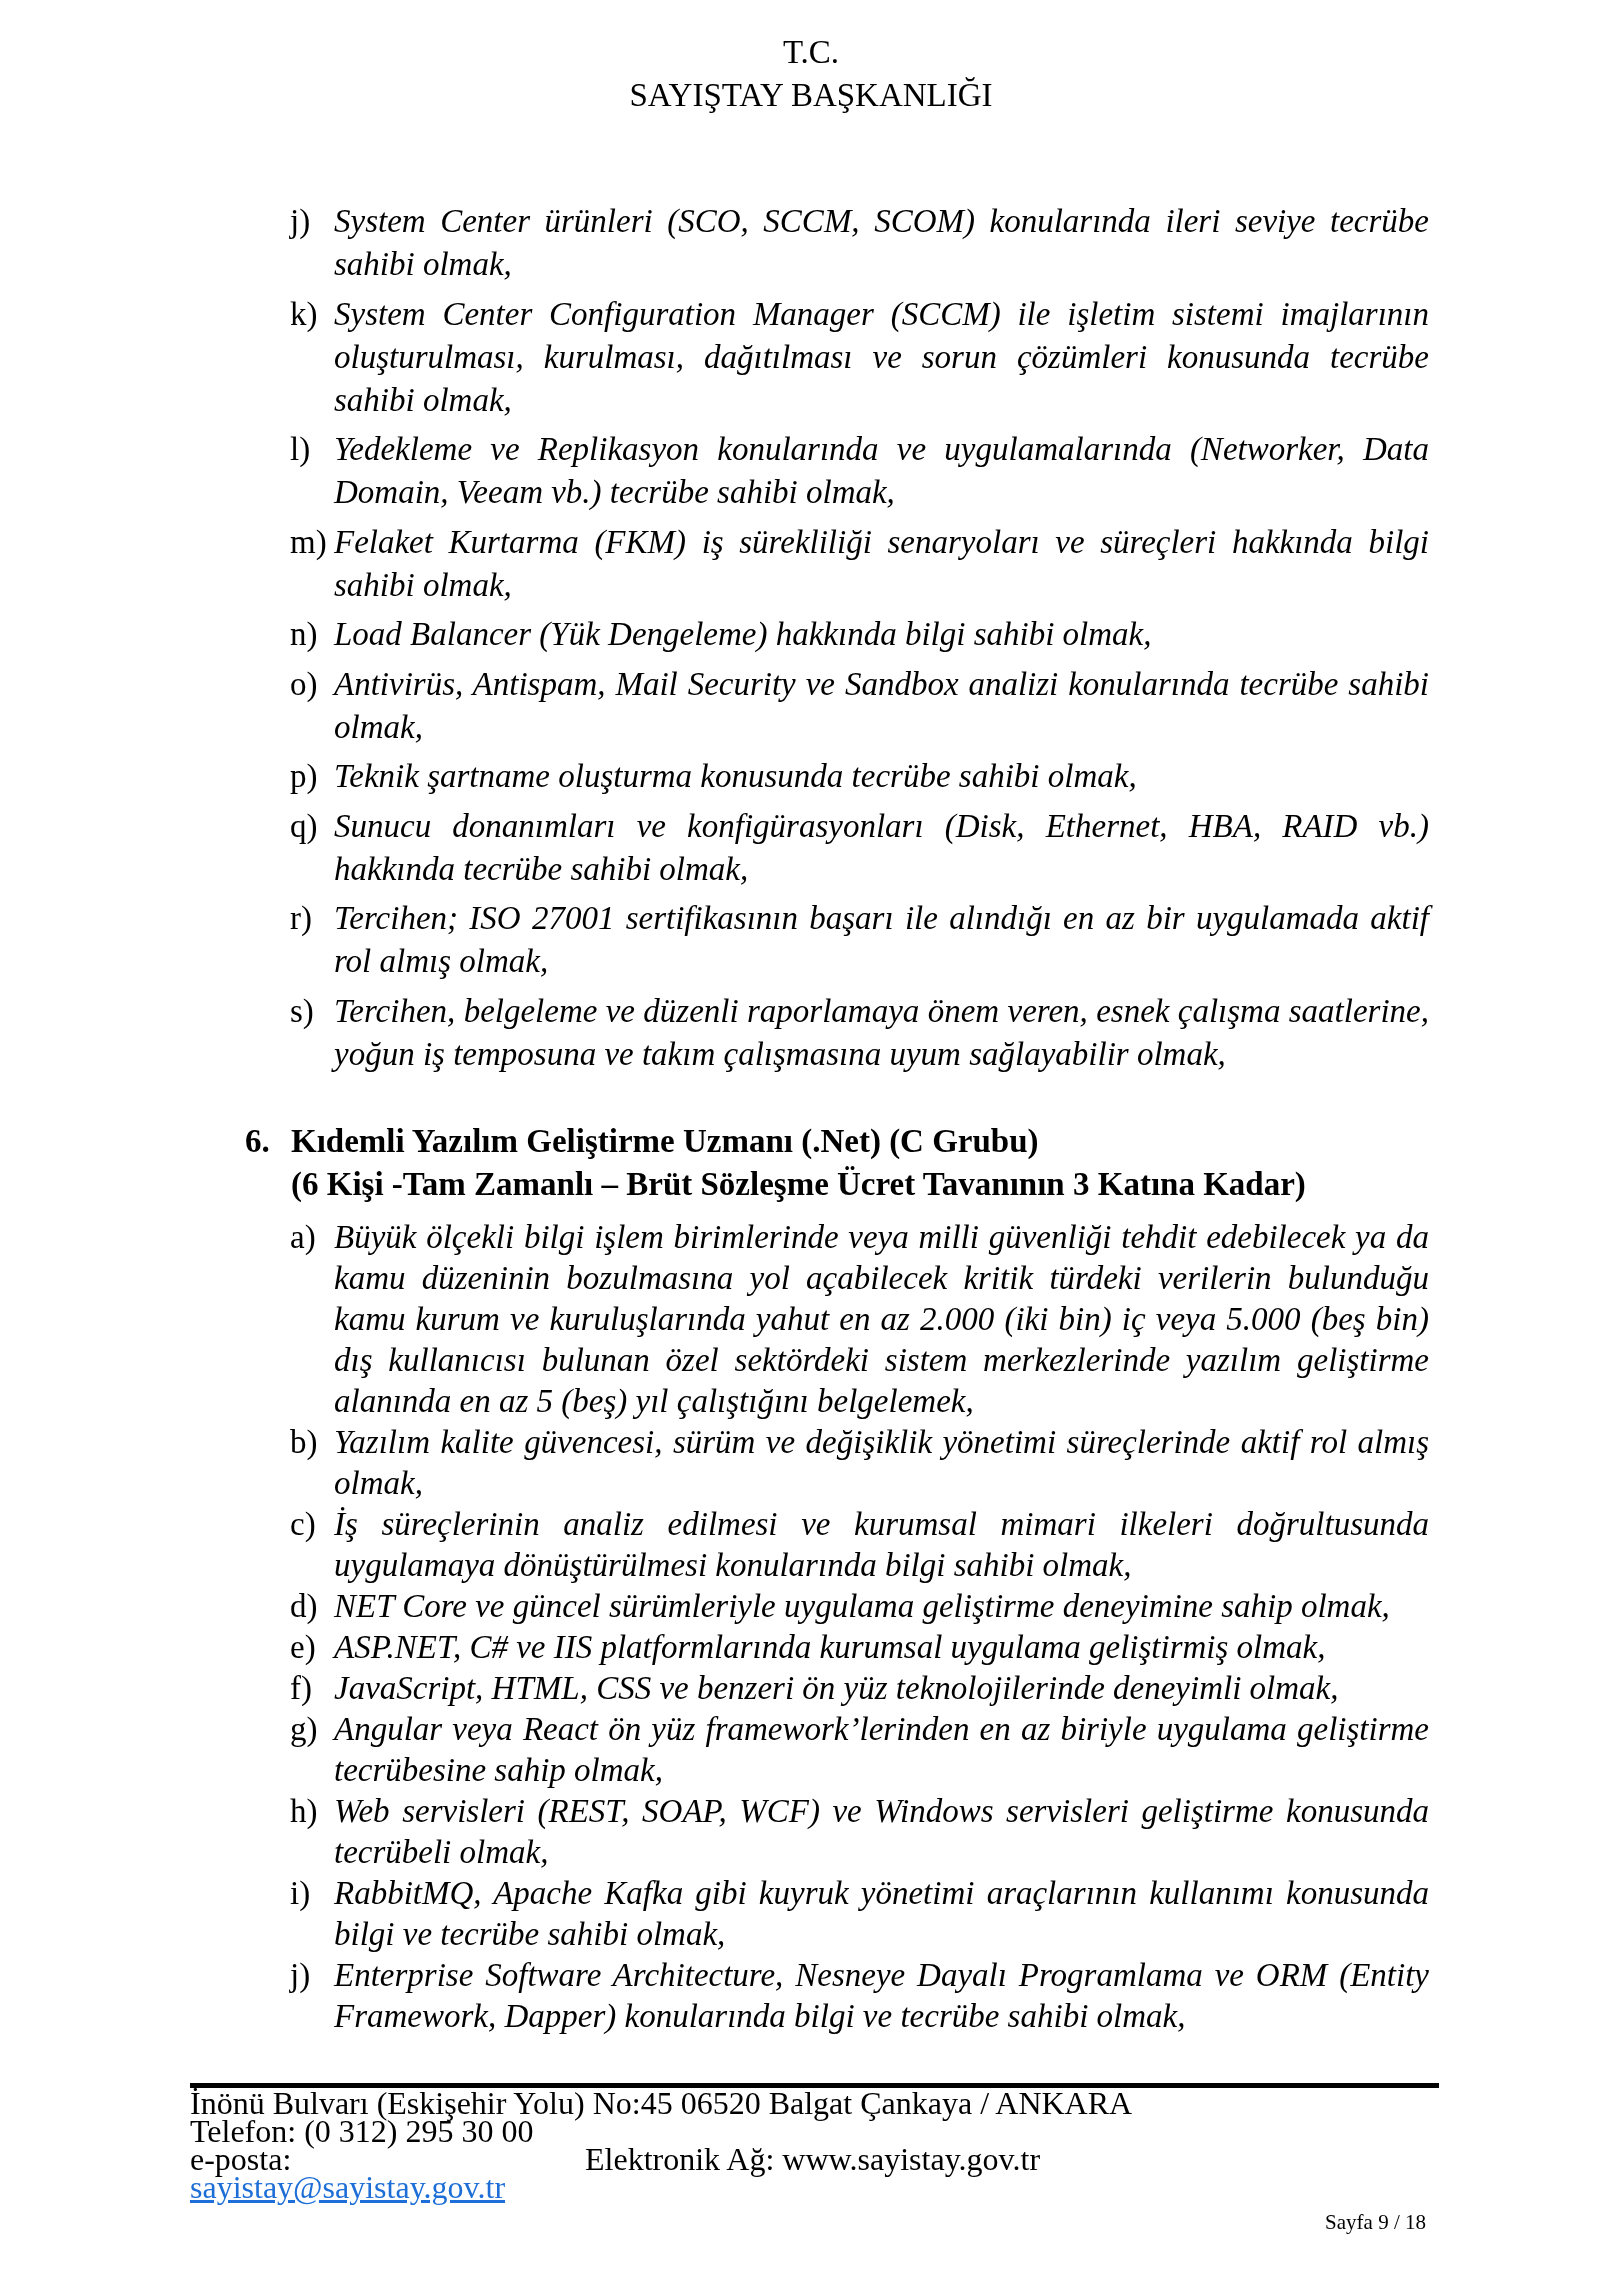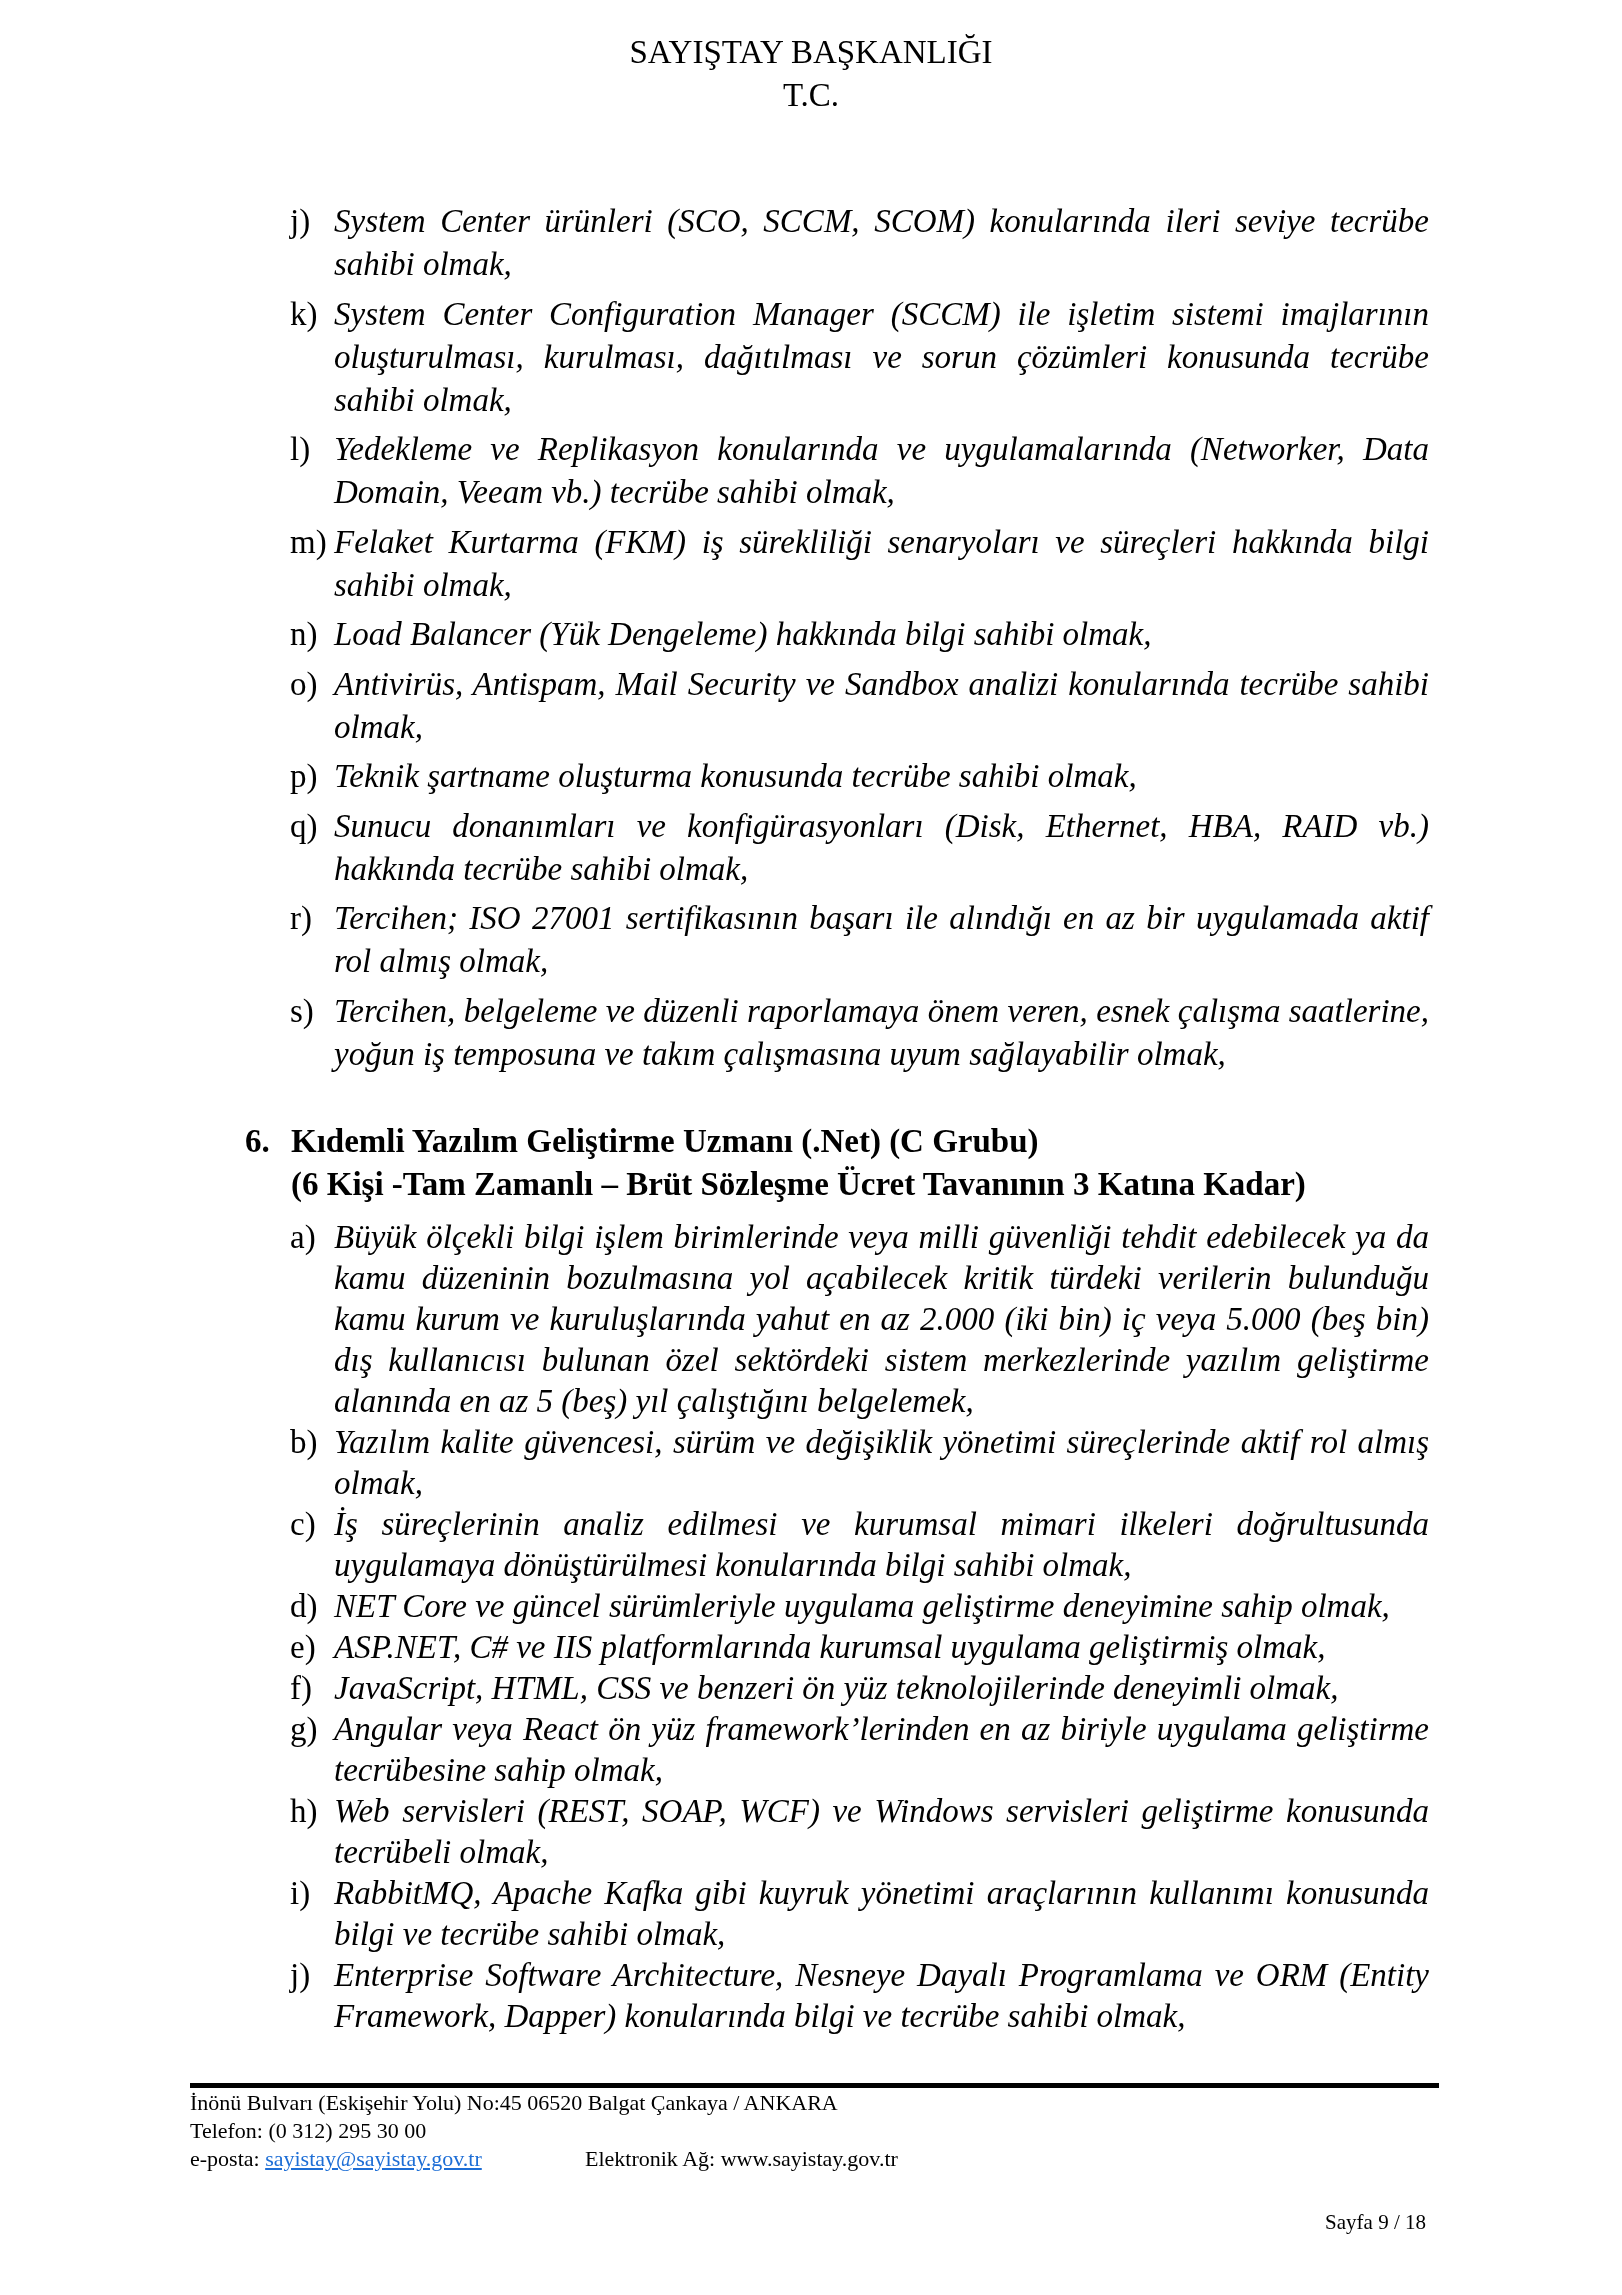--- a/index.html
+++ b/index.html
@@ -65,21 +65,21 @@
     top: 2083px;
     width: 1249px;
     height: 4.6px;
     background: #000000;
   }
   .footer {
     position: absolute;
     left: 190px;
     top: 2089px;
     width: 1249px;
-    font-size: 22px;
+    font-size: 32px;
     line-height: 28px;
   }
   .footer-row { display: flex; }
   .footer-col-left { flex: 0 0 395px; width: 395px; }
   .footer-col-right { flex: 1 1 auto; }
   .email-link {
     color: #1d6ed6;
     text-decoration: underline;
   }
   .page-number {
@@ -89,22 +89,22 @@
     font-size: 21px;
     line-height: 30px;
   }
 </style>
 </head>
 <body>
 
 <div class="page">
 
   <div class="doc-header">
+    <div>T.C.</div>
     <div>SAYIŞTAY BAŞKANLIĞI</div>
-    <div>T.C.</div>
   </div>
 
   <div class="content">
 
     <div class="list1">
       <div class="req-row">
         <span class="item-letter">j)</span>
         <span class="item-text">System Center ürünleri (SCO, SCCM, SCOM) konularında ileri seviye tecrübe sahibi olmak,</span>
       </div>
       <div class="req-row">

